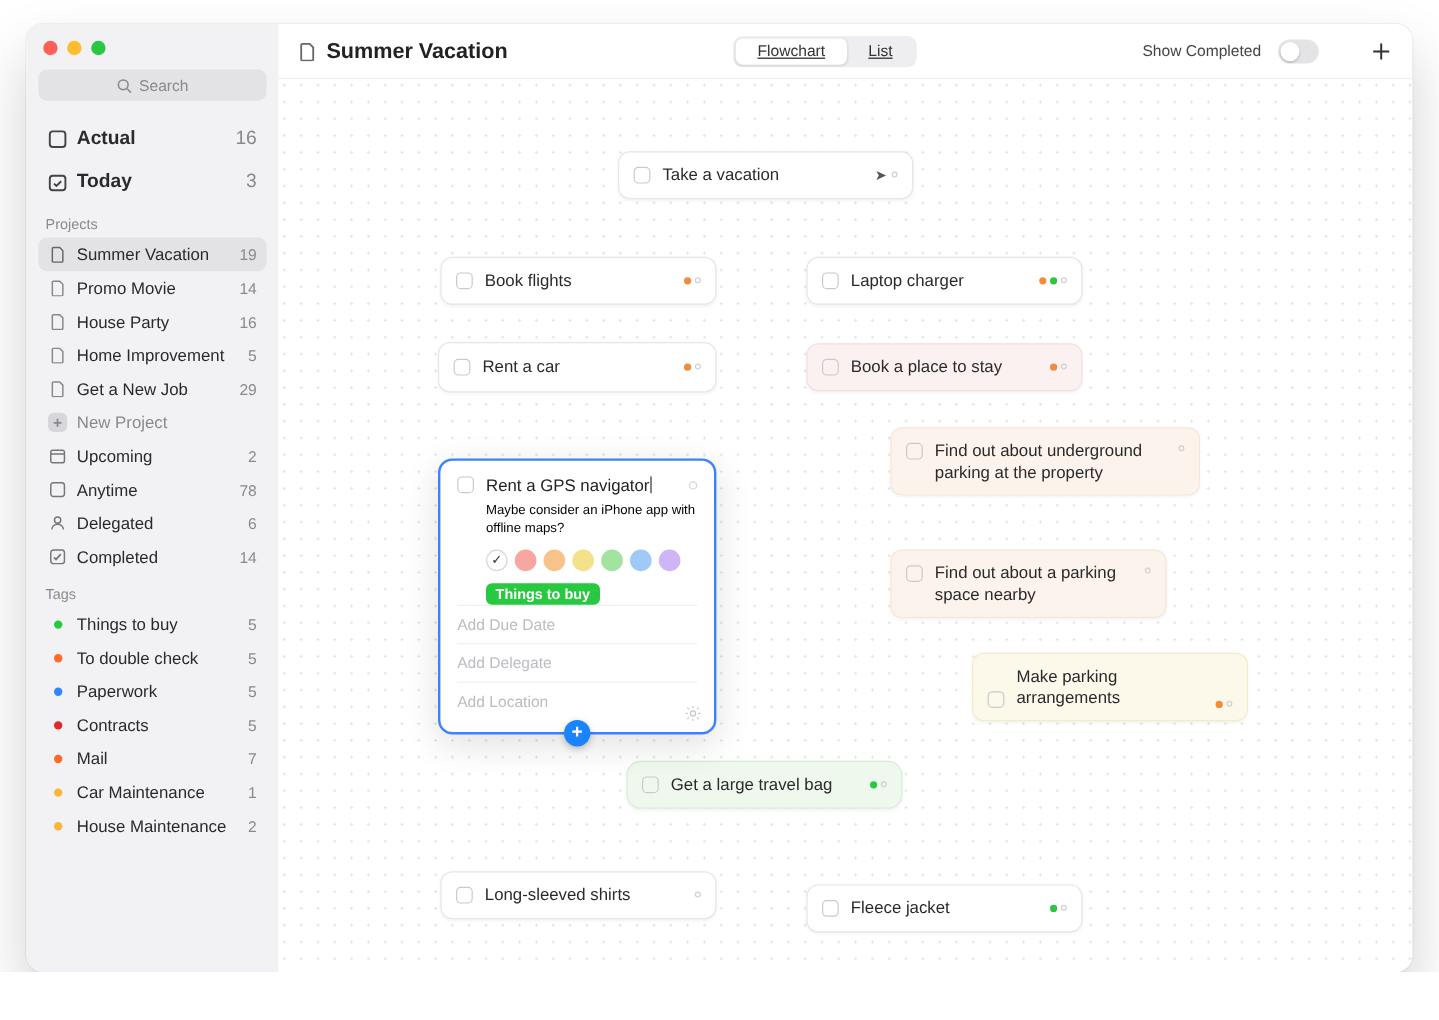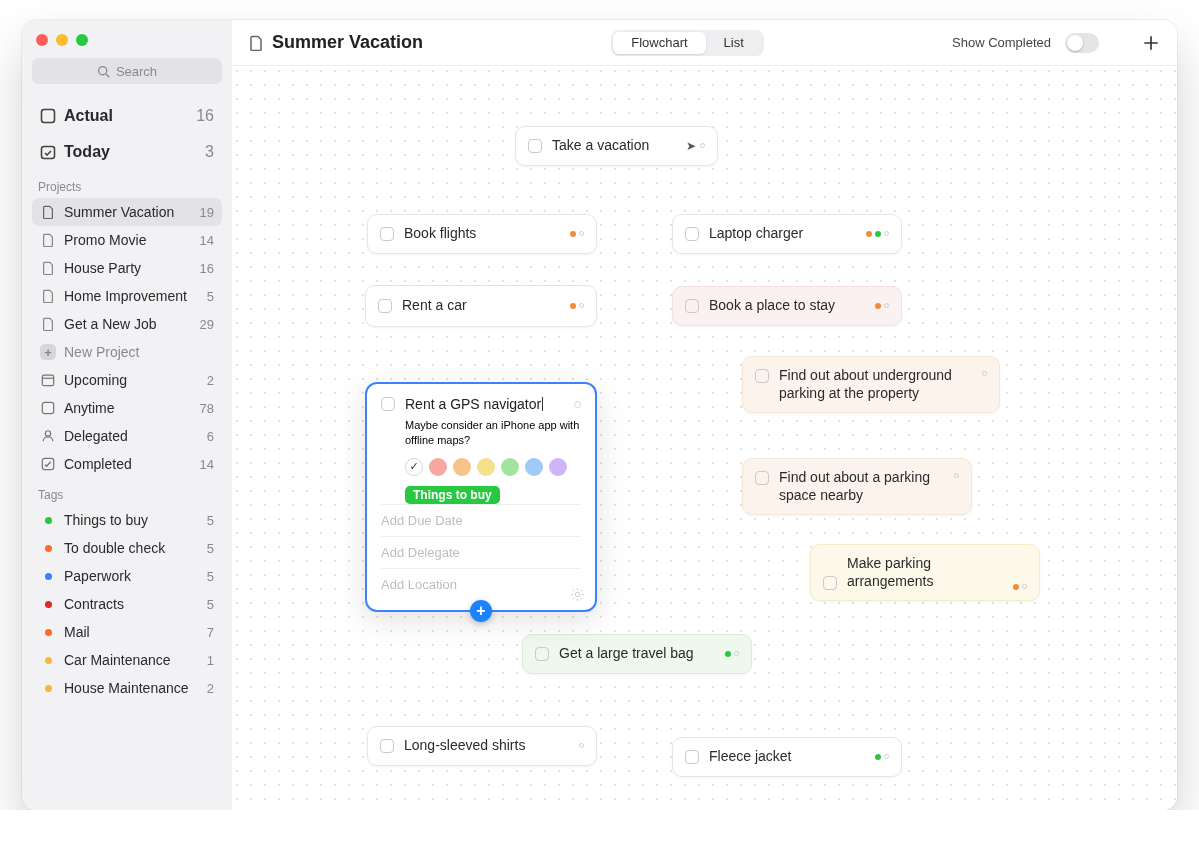--- a/index.html
+++ b/index.html
@@ -37,21 +37,21 @@
   .add-ic{ width:16px;height:16px;border-radius:5px;background:#d7d6da;display:flex;align-items:center;justify-content:center;color:#888;font-weight:700;font-size:13px;}
   .sb-item.dim .label{ color:#8a8a8e; }
   svg{display:block}
 
   
   .main{ flex:1; display:flex; flex-direction:column; position:relative; }
   .topbar{
     height:46px; border-bottom:1px solid #ececec; display:flex; align-items:center; padding:0 16px;
   }
   .title-wrap{ display:flex; align-items:center; gap:8px; font-size:18px; font-weight:700; }
-  .seg{ margin:0 auto; display:flex; background:#eeeef0; border-radius:8px; padding:2px; height:26px; }
+  .seg{ margin:0 auto; display:flex; background:#eeeef0; border-radius:8px; padding:2px; height:26px;text-decoration:underline; }
   .seg button{
     border:none; background:transparent; padding:0 18px; font-size:13px; border-radius:6px; color:#333; cursor:pointer;
   }
   .seg button.active{ background:#fff; box-shadow:0 1px 2px rgba(0,0,0,0.12); }
   .top-right{ display:flex; align-items:center; gap:14px; color:#444; font-size:13px;}
   .switch{ width:34px; height:20px; border-radius:10px; background:#e4e4e7; position:relative; }
   .switch::after{content:"";position:absolute;left:2px;top:2px;width:16px;height:16px;border-radius:50%;background:#fff;box-shadow:0 1px 2px rgba(0,0,0,0.25);}
   .plus-btn svg{width:20px;height:20px;stroke:#333;stroke-width:2;fill:none;}
 
   
@@ -70,21 +70,21 @@
     width:14px; height:14px; border:1.5px solid #c9c9cf; border-radius:4px; margin-right:10px; flex-shrink:0;
   }
   .node .ntxt{ font-size:14px; color:#2a2a2c; flex:1; line-height:1.25; }
   .dots{ display:flex; gap:3px; margin-left:10px; }
   .dot{ width:6px; height:6px; border-radius:50%; }
   .dot.hollow{ border:1.2px solid #cfcfd4; background:transparent; width:5px;height:5px;}
 
   .node.tinted-red    { background:#fbf1f0; border-color:#f4e0de; }
   .node.tinted-orange { background:#fcf4ec; border-color:#f4e7d5; }
   .node.tinted-yellow { background:#fdf9ea; border-color:#f3ecc9; }
-  .node.tinted-green  { background:#eef8ed; border-color:#daecd8; }
+  .node.tinted-green  { background:#eef8ed; border-color:#daecd8;border-radius:12px; }
 
   
   .card{
     position:absolute; width:232px; background:#fff; border:2px solid #3b82ff; border-radius:12px;
     box-shadow:0 8px 30px rgba(0,0,0,0.12); padding:12px 14px 10px;
   }
   .card .row1{ display:flex; align-items:center; }
   .card .row1 .chk{ width:14px;height:14px;border:1.5px solid #c9c9cf;border-radius:4px;margin-right:10px; }
   .card .title{ font-size:14px; font-weight:500; flex:1; }
   .card .title::after{content:"";display:inline-block;width:1px;height:14px;background:#333;margin-left:1px;vertical-align:-2px;}
@@ -336,21 +336,21 @@
 
         <path d="M388 560 v18 q0 8 -8 8 q-68 0 -68 0"></path>
         <path d="M396 560 v18 q0 8 8 8 q68 0 68 0"></path>
 
         <path d="M388 610 v60 q0 10 -10 10 h-10"></path>
         <path d="M368 680 l7 -5 v10 z" fill="#c8c8cd" stroke="none"></path>
         <path d="M396 610 v60 q0 10 10 10 h10"></path>
         <path d="M416 680 l-7 -5 v10 z" fill="#c8c8cd" stroke="none"></path>
       </svg>
 
-      <div class="node" style="left:283px; top:60px; width:203px;">
+      <div class="node" style="left:283px; top:60px; width:246px;">
         <span class="chk"></span>
         <span class="ntxt">Take a vacation</span>
         <span style="color:#555;font-size:12px;margin-right:4px;">➤</span>
         <span class="dot hollow"></span>
       </div>
 
       <div class="node" style="left:135px; top:148px; width:230px;">
         <span class="chk"></span>
         <span class="ntxt">Book flights</span>
         <span class="dots">

